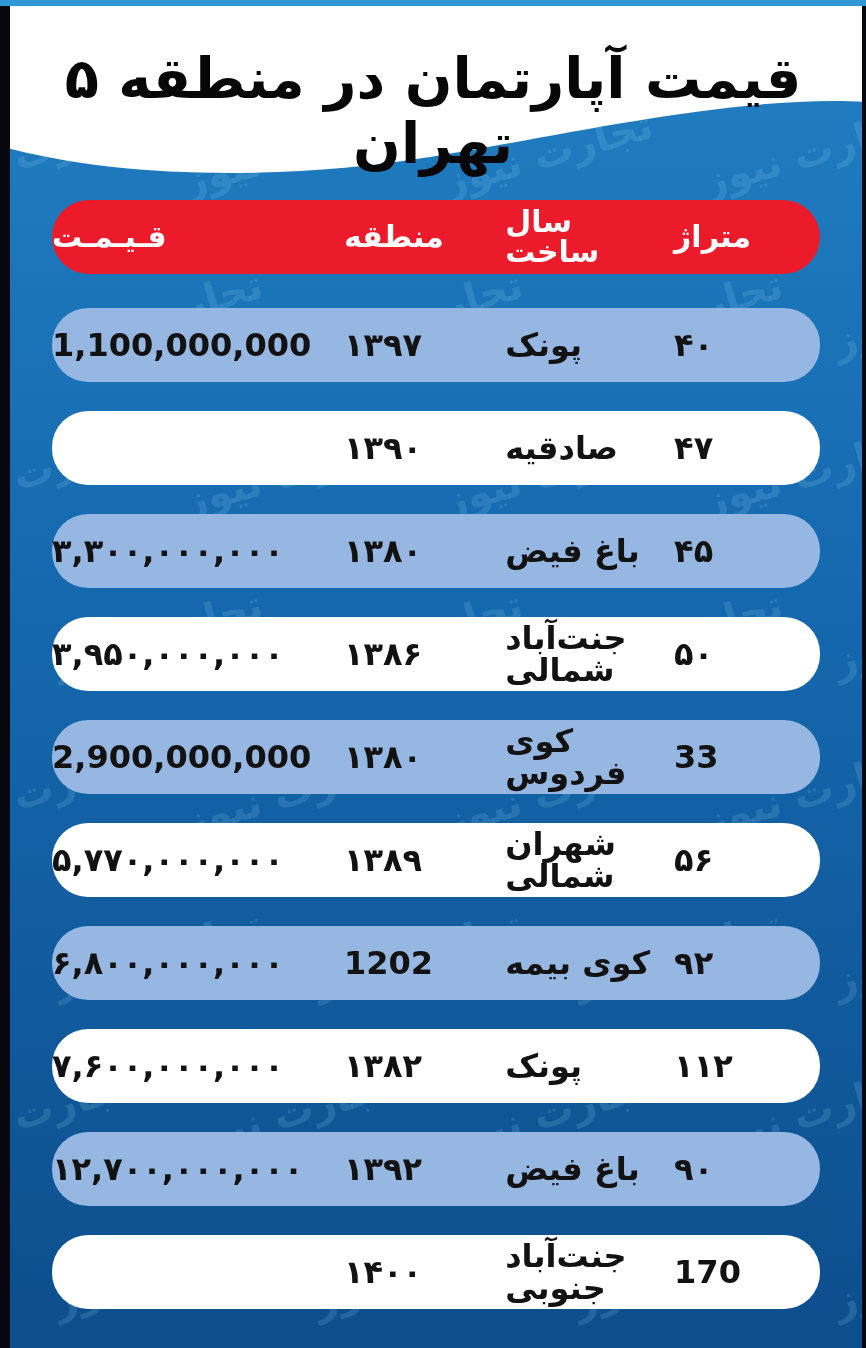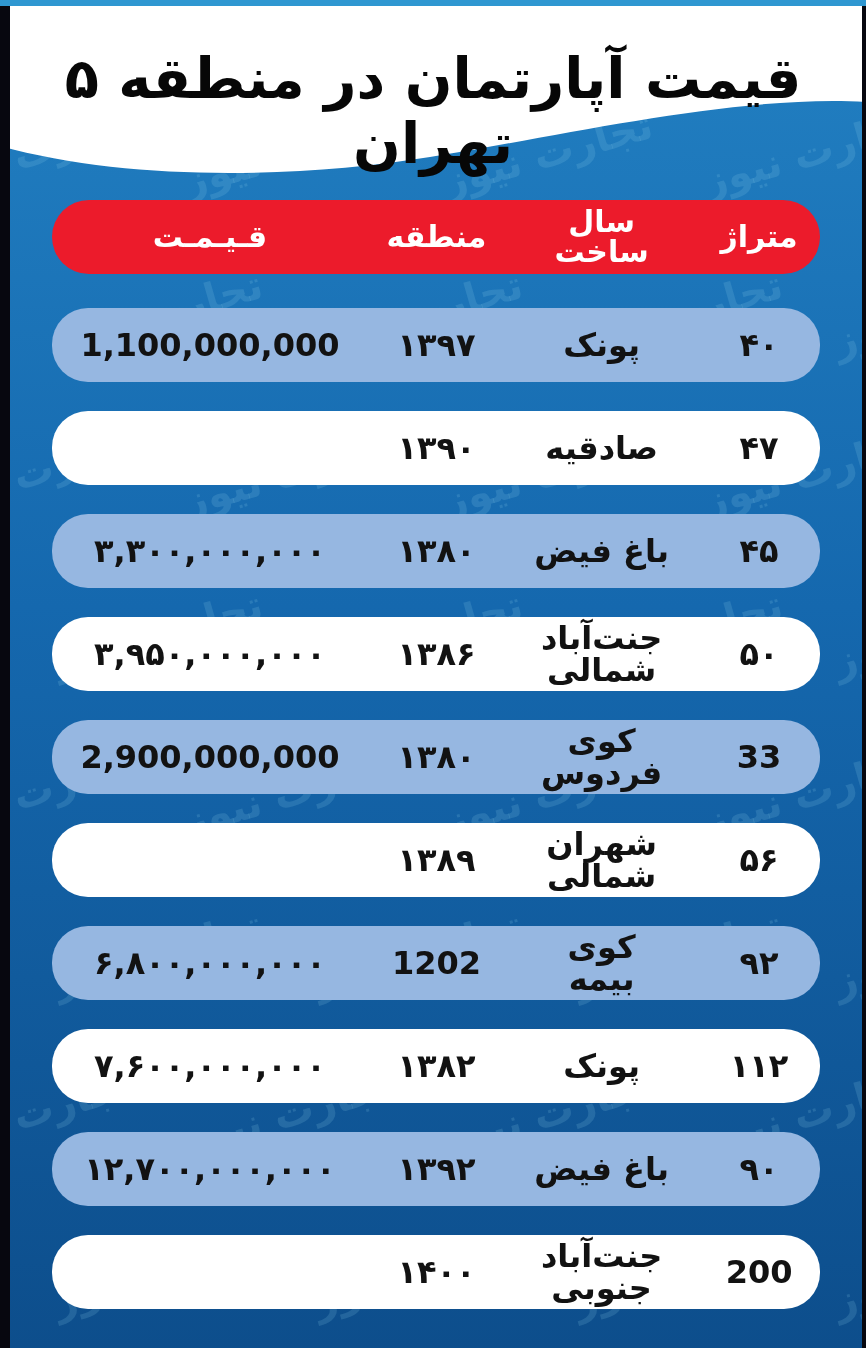--- a/index.html
+++ b/index.html
@@ -32,21 +32,21 @@
     display:grid; grid-template-columns:19% 22% 21% 38%; align-items:center;
     color:var(--header_text); font-weight:700; font-size:30px; margin-bottom:34px;
   }
   .trow {
     height:74px; border-radius:36px;
     display:grid; grid-template-columns:19% 22% 21% 38%; align-items:center;
     font-weight:700; font-size:32px; color:var(--text_dark); margin-bottom:29px;
   }
   .row-blue  { background:var(--row_blue); }
   .row-white { background:var(--row_white); }
-  .cell { text-align:center; line-height:1;padding-left:24px; }
+  .cell { text-align:left; line-height:1; }
 </style>
 </head>
 <body>
 
 <div class="page">
 
   <div class="watermark-layer">
       <span class="wm" style="left: -80px; top: 130px;">تجارت نیوز</span>
       <span class="wm" style="left: 180px; top: 130px;">تجارت نیوز</span>
       <span class="wm" style="left: 440px; top: 130px;">تجارت نیوز</span>
@@ -123,41 +123,42 @@
         <div class="trow row-blue">
     <div class="cell">33</div>
     <div class="cell">کوی فردوس</div>
     <div class="cell">۱۳۸۰</div>
     <div class="cell">2,900,000,000</div>
   </div>
         <div class="trow row-white">
     <div class="cell">۵۶</div>
     <div class="cell">شهران شمالی</div>
     <div class="cell">۱۳۸۹</div>
+    <div class="cell">۵,۷۷۰,۰۰۰,۰۰۰</div>
   </div>
         <div class="trow row-blue">
     <div class="cell">۹۲</div>
     <div class="cell">کوی بیمه</div>
     <div class="cell">1202</div>
     <div class="cell">۶,۸۰۰,۰۰۰,۰۰۰</div>
   </div>
         <div class="trow row-white">
     <div class="cell">۱۱۲</div>
     <div class="cell">پونک</div>
     <div class="cell">۱۳۸۲</div>
     <div class="cell">۷,۶۰۰,۰۰۰,۰۰۰</div>
   </div>
         <div class="trow row-blue">
     <div class="cell">۹۰</div>
     <div class="cell">باغ فیض</div>
     <div class="cell">۱۳۹۲</div>
     <div class="cell">۱۲,۷۰۰,۰۰۰,۰۰۰</div>
   </div>
         <div class="trow row-white">
-    <div class="cell">200</div>
+    <div class="cell">170</div>
     <div class="cell">جنت‌آباد جنوبی</div>
     <div class="cell">۱۴۰۰</div>
   </div>
       </div>
   </div>
 
   <div class="top-line"></div>
   <div class="edge-left"></div>
   <div class="edge-right"></div>
 

